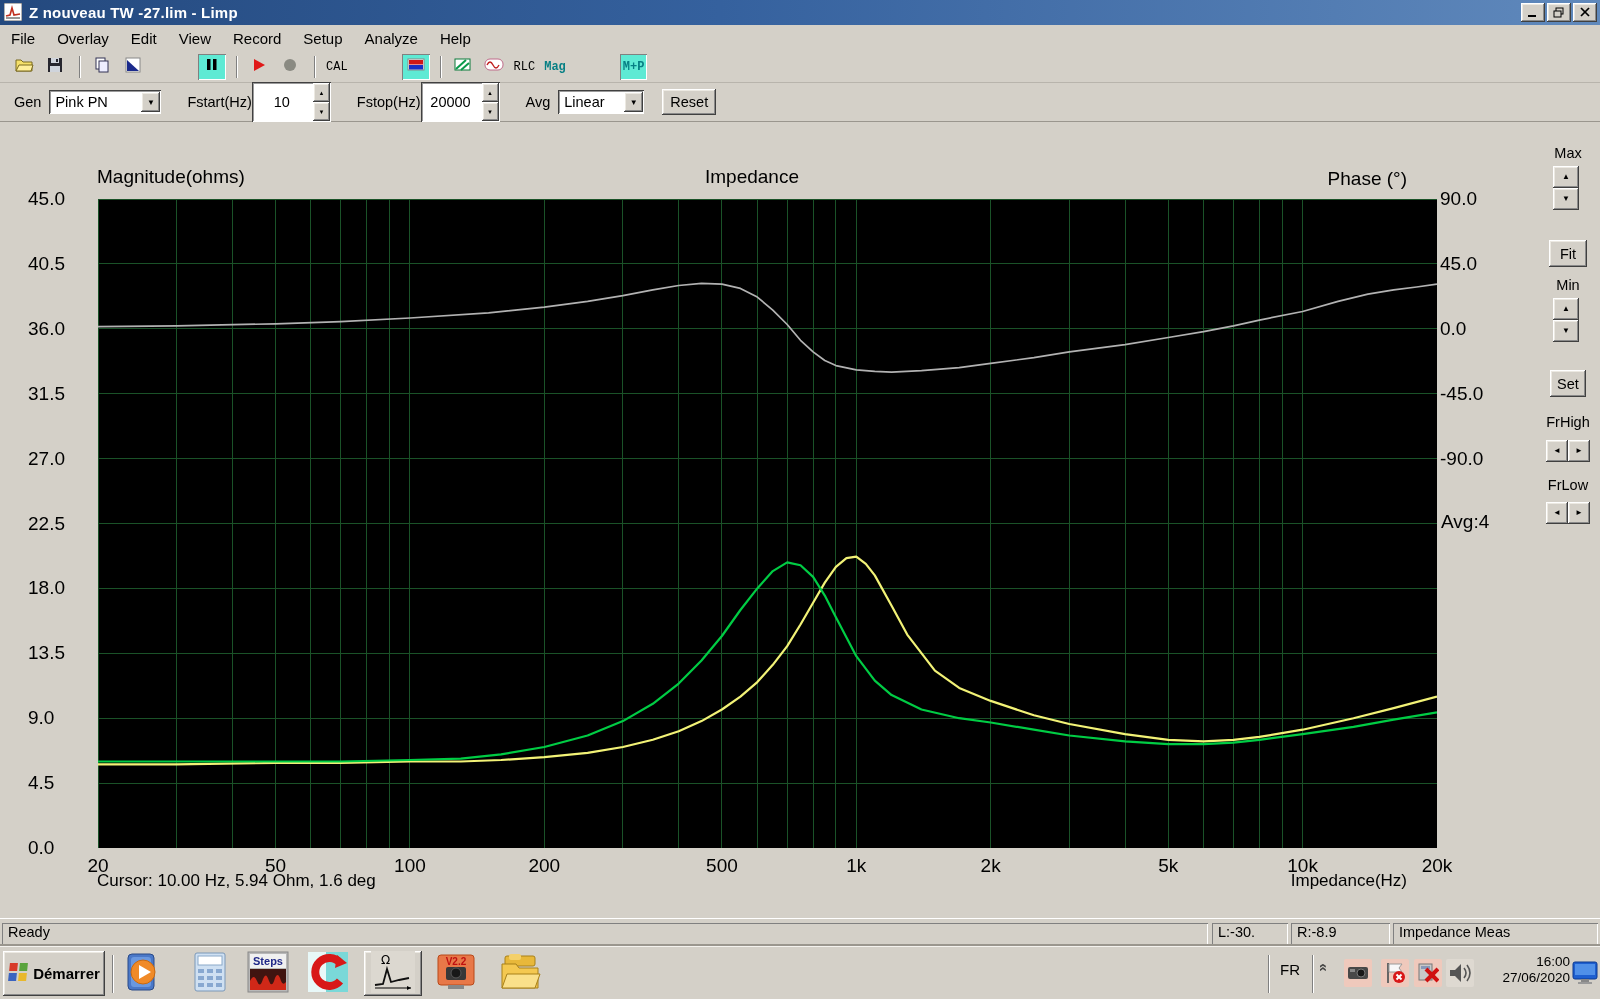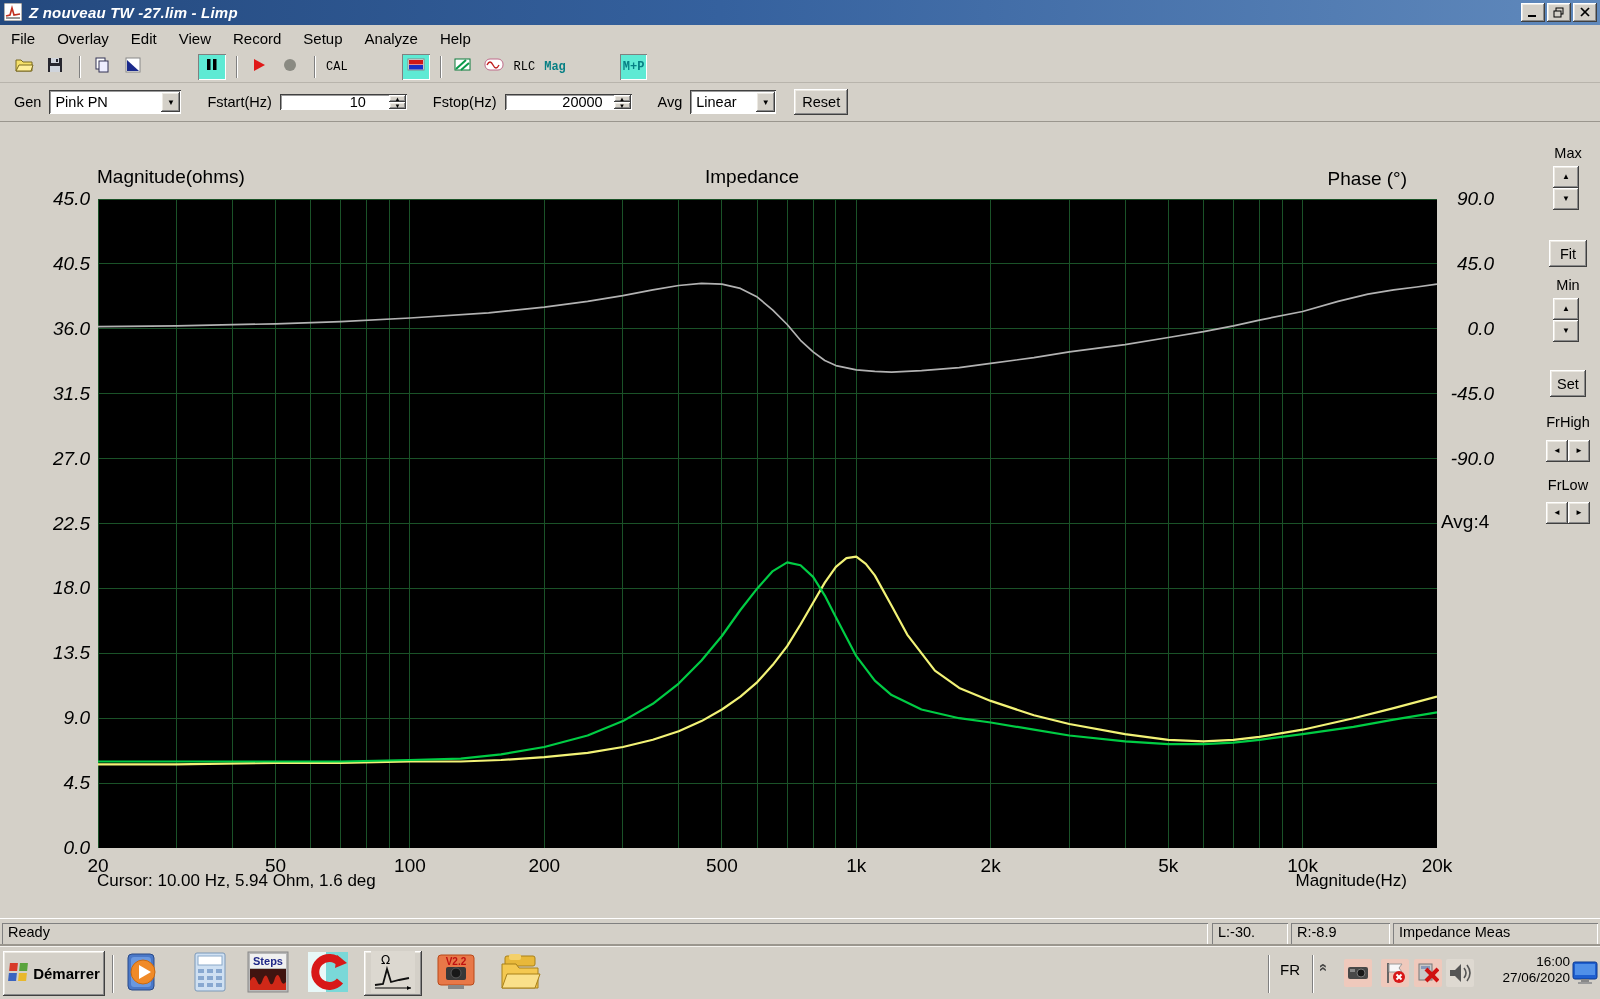--- a/index.html
+++ b/index.html
@@ -4,47 +4,47 @@
 <style>
   html,body{margin:0;padding:0;background:#888;}
   #screen{position:relative;width:1600px;height:999px;background:#d4d0c8;overflow:hidden;
     font-family:"Liberation Sans","DejaVu Sans",sans-serif;color:#000;}
   .abs{position:absolute;}
   .btn{background:#d4d0c8;box-shadow:inset -1px -1px #404040, inset 1px 1px #ffffff, inset -2px -2px #8a8a8a, inset 2px 2px #ece9e2;}
   .sunk{box-shadow:inset 1px 1px #808080, inset -1px -1px #ffffff;}
   .field{background:#ffffff;box-shadow:inset 1px 1px #404040, inset -1px -1px #ffffff, inset 2px 2px #9a9a9a;}
   
   #titlebar{left:0;top:0;width:1600px;height:25px;background:linear-gradient(90deg,#24497e 0%,#35619e 45%,#6089bc 100%);display:flex;align-items:center;}
-  #titlebar .ttext{color:#fff;font-weight:bold;font-size:15px;margin-left:6px;letter-spacing:.2px;font-style:italic;}
+  #titlebar .ttext{color:#fff;font-weight:bold;font-size:15px;margin-left:6px;letter-spacing:.2px;}
   .winbtn{width:24px;height:19px;margin-left:2px;display:flex;align-items:center;justify-content:center;}
   #winbtns{position:absolute;right:3px;top:3px;display:flex;}
   
   #menubar{left:0;top:25px;width:1600px;height:27px;display:flex;align-items:center;font-size:15px;}
   .menu-item{padding:3px 11px;}
   
   #toolbar{left:0;top:52px;width:1600px;height:31px;display:flex;align-items:center;padding-left:10px;box-sizing:border-box;border-bottom:1px solid #b8b4ac;}
   .tbtn{width:28px;height:26px;display:flex;align-items:center;justify-content:center;margin-right:3px;font-family:Liberation Mono, monospace;}
   .tsep{width:2px;height:22px;margin:0 7px;box-shadow:inset 1px 0 #808080, inset -1px 0 #fff;}
   .ttext{font-size:12px;padding:0 3px;}
   .teal{color:#067f84;font-weight:bold;}
   .checked{box-shadow:inset 1px 1px #808080, inset -1px -1px #ffffff;background:#5eead4;margin-left:48px;}
   
   #controls{left:0;top:83px;width:1600px;height:38px;display:flex;align-items:center;font-size:14.5px;border-bottom:1px solid #9a968e;}
   .ctl-label{margin-left:14px;}
   .select{height:24px;display:flex;align-items:center;margin-left:8px;}
   .select .sval{padding:0 6px;flex:1;font-size:14.5px;}
   .drop{width:19px;height:20px;margin:1px;display:flex;align-items:center;justify-content:center;font-size:8px;}
-  .spinbox{height:16px;display:flex;margin-left:8px;padding-left:48px;}
+  .spinbox{height:40px;display:flex;margin-left:0;}
   .spinbox input{border:0;outline:0;background:transparent;width:56px;text-align:center;font-size:14.5px;font-family:inherit;}
   .spincol{display:flex;flex-direction:column;width:17px;margin:1px;}
   .sbtn{flex:1;display:flex;align-items:center;justify-content:center;font-size:6px;line-height:0;}
   
   .axis-title{font-size:19px;}
   .tick{font-size:19px;position:absolute;}
-  .tick.r{text-align:right;font-style:italic;}
+  .tick.r{text-align:left;}
   .tick.c{text-align:center;}
   #plot-svg{position:absolute;left:98px;top:199px;background:#000;}
   #watermark{writing-mode:vertical-rl;text-orientation:upright;font-size:19px;letter-spacing:4px;}
   
   .rp-label{font-size:14.5px;text-align:center;}
   .rp-btn{font-size:14.5px;display:flex;align-items:center;justify-content:center;}
   .arr{font-size:8px;line-height:0;}
   
   #statusbar{left:0;top:918px;width:1600px;height:28px;border-top:1px solid #fff;font-size:14.5px;}
   .scell{position:absolute;top:4px;height:32px;padding:1px 6px;box-sizing:border-box;white-space:nowrap;overflow:hidden;}
@@ -170,21 +170,21 @@
             <path d="M3,7 q3,-6 6,0 q3,6 6,0" fill="none" stroke="#c02020" stroke-width="1.4"></path>
           </svg></span>
       </span>
     <span class="tbtn ttext" style="width:auto;">RLC</span>
     <span class="tbtn ttext teal" style="width:auto;">Mag</span>
     <span class="tbtn ttext teal checked" style="width:auto;">M+P</span>
   </div>
 
   <div id="controls" class="abs">
     <span class="ctl-label">Gen</span>
-    <span class="select field" style="width:132px;">
+    <span class="select field" style="width:112px;">
       <span class="sval">Pink PN</span>
       <span class="drop btn">▼</span>
     </span>
     <span class="ctl-label" style="margin-left:26px;">Fstart(Hz)</span>
     <span class="spinbox field">
       <input readonly="" value="10" style="">
       <span class="spincol">
           <span class="sbtn btn">▲</span>
           <span class="sbtn btn">▼</span>
         </span>
@@ -205,21 +205,21 @@
     <span class="btn rp-btn" style="margin-left:18px;width:54px;height:26px;">Reset</span>
   </div>
 
   <div id="chart-layer" class="abs" style="left:0;top:0;width:1600px;height:999px;pointer-events:none;">
     <div class="abs axis-title" style="left:97px;top:166px;">Magnitude(ohms)</div>
     <div class="abs axis-title" style="left:602px;top:166px;width:300px;text-align:center;">Impedance</div>
     <div class="abs axis-title" style="left:1247px;top:168px;width:160px;text-align:right;">Phase (°)</div>
     <div class="abs axis-title" style="left:1441px;top:511px;">Avg:4</div>
     <div class="abs" id="watermark" style="left:1412px;top:700px;height:120px;">LIMP</div>
     <div class="abs" style="left:97px;top:871px;font-size:17px;">Cursor: 10.00 Hz, 5.94 Ohm, 1.6 deg</div>
-    <div class="abs" style="left:1200px;top:871px;width:207px;text-align:right;font-size:17px;">Magnitude(Hz)</div>
+    <div class="abs" style="left:1200px;top:871px;width:207px;text-align:right;font-size:17px;">Impedance(Hz)</div>
   <div class="tick r" style="left: 28px; top: 188px; width: 62px;">45.0</div>
       <div class="tick r" style="left: 28px; top: 252.9px; width: 62px;">40.5</div>
       <div class="tick r" style="left: 28px; top: 317.8px; width: 62px;">36.0</div>
       <div class="tick r" style="left: 28px; top: 382.7px; width: 62px;">31.5</div>
       <div class="tick r" style="left: 28px; top: 447.6px; width: 62px;">27.0</div>
       <div class="tick r" style="left: 28px; top: 512.5px; width: 62px;">22.5</div>
       <div class="tick r" style="left: 28px; top: 577.4px; width: 62px;">18.0</div>
       <div class="tick r" style="left: 28px; top: 642.3px; width: 62px;">13.5</div>
       <div class="tick r" style="left: 28px; top: 707.2px; width: 62px;">9.0</div>
       <div class="tick r" style="left: 28px; top: 772.1px; width: 62px;">4.5</div>

